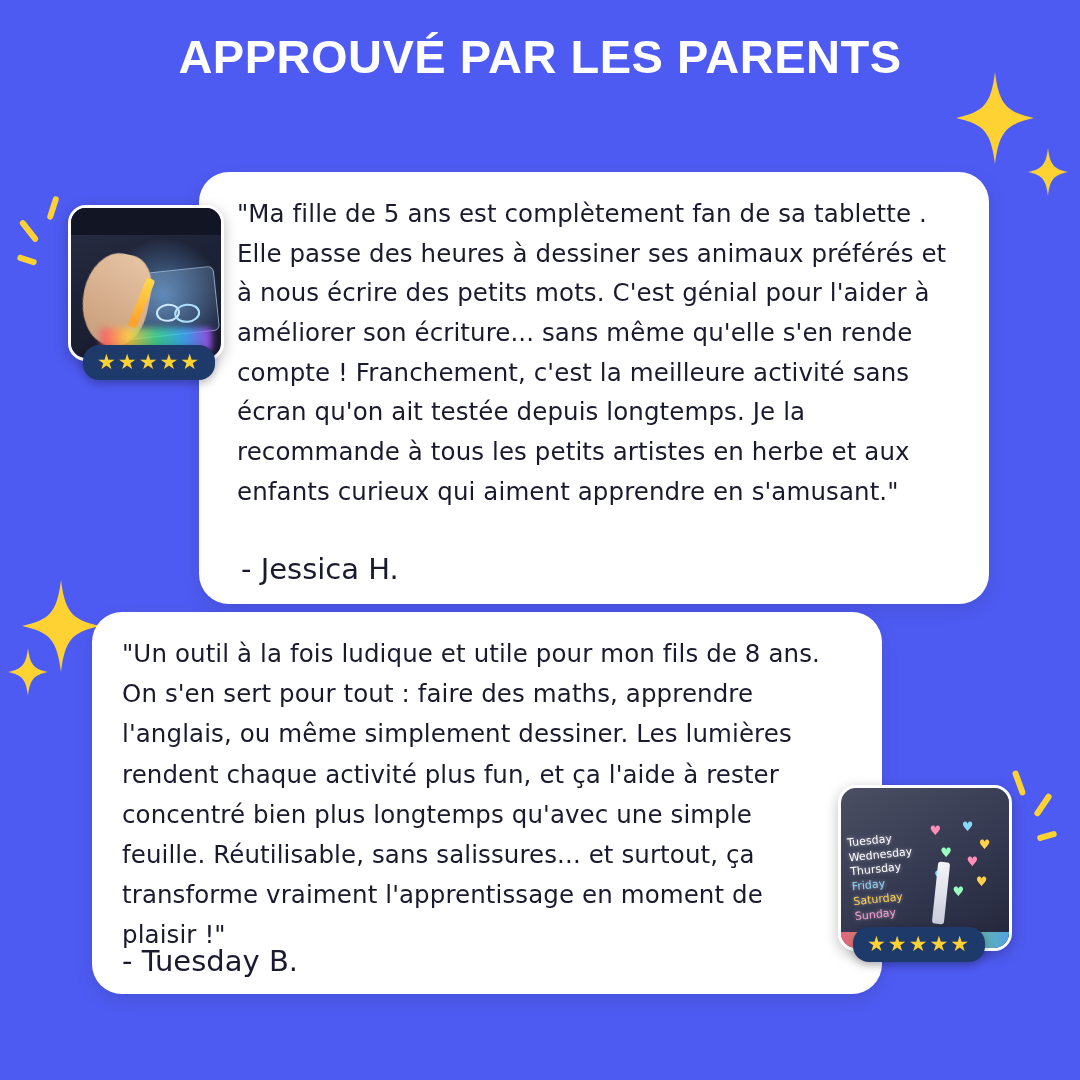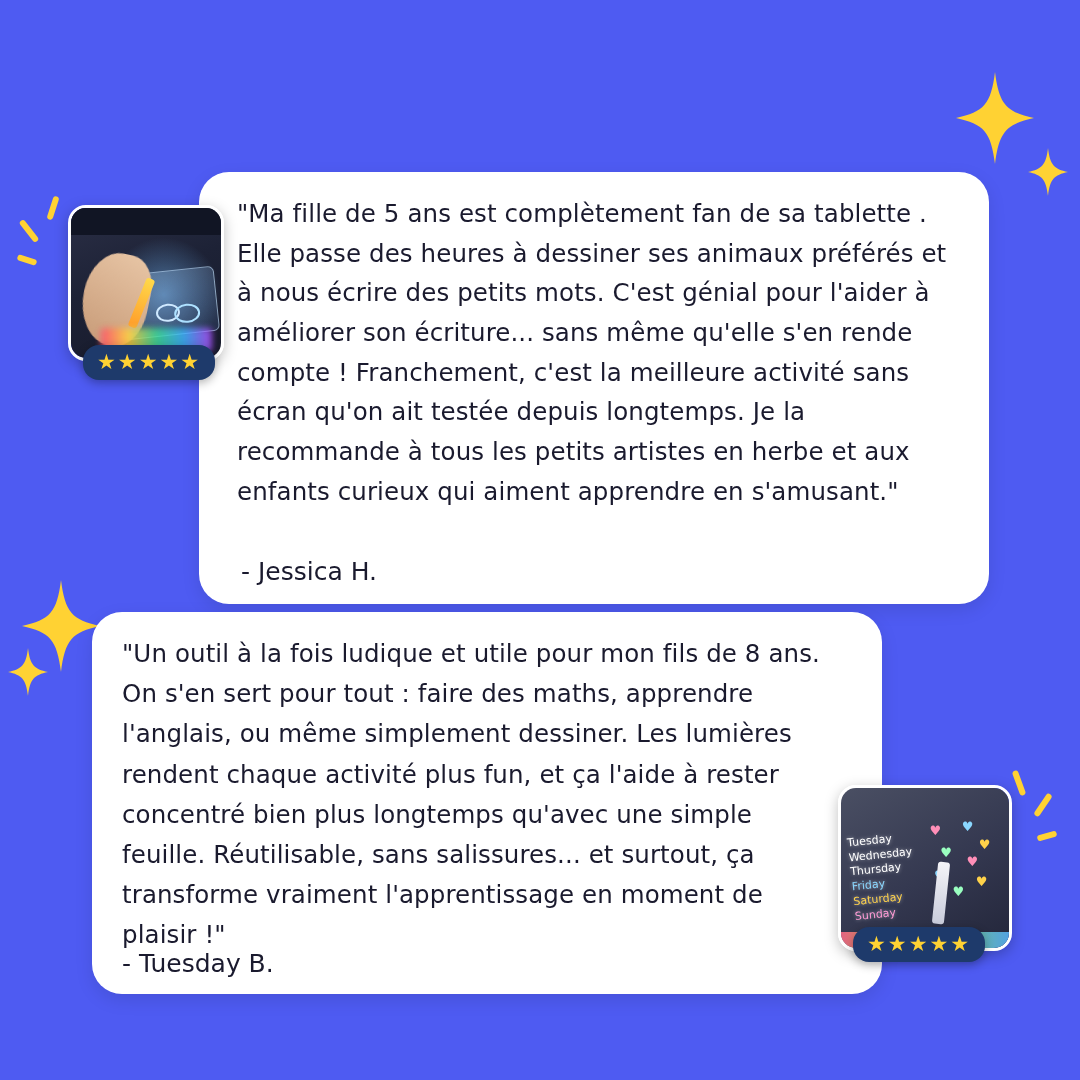--- a/index.html
+++ b/index.html
@@ -90,21 +90,21 @@
     top: 22px;
     width: 710px;
     font-size: 24.5px;
     line-height: 1.64;
     letter-spacing: 0.1px;
   }
   .signature {
     position: absolute;
     color: #1a1a2e;
     font-family: "DejaVu Sans", sans-serif;
-    font-size: 25px;
+    font-size: 29px;
   }
   #card-1 .signature { left: 42px; bottom: 18px; }
   #card-2 .signature { left: 30px; bottom: 16px; }
 
   
   .photo {
     position: absolute;
     border-radius: 18px;
     overflow: hidden;
     border: 3px solid #ffffff;
@@ -243,20 +243,21 @@
     box-shadow: 0 3px 10px rgba(0,0,0,0.3);
     white-space: nowrap;
   }
   #rating-1 { top: 345px; left: 83px; }
   #rating-2 { top: 927px; left: 853px; }
 </style>
 </head>
 <body>
 
 <div class="headline">
+  <span class="l2">APPROUVÉ PAR LES PARENTS</span>
 </div>
 
 <div class="sparkle" style="top:72px; left:956px;">
   <svg width="78" height="92" viewBox="0 0 78 92">
     <path d="M39 0 C43 32 50 40 78 46 C50 52 43 60 39 92 C35 60 28 52 0 46 C28 40 35 32 39 0 Z" fill="#ffd233"></path>
   </svg>
 </div>
 <div class="sparkle" style="top:148px; left:1028px;">
   <svg width="40" height="48" viewBox="0 0 40 48">
     <path d="M20 0 C22 17 26 21 40 24 C26 27 22 31 20 48 C18 31 14 27 0 24 C14 21 18 17 20 0 Z" fill="#ffd233"></path>

